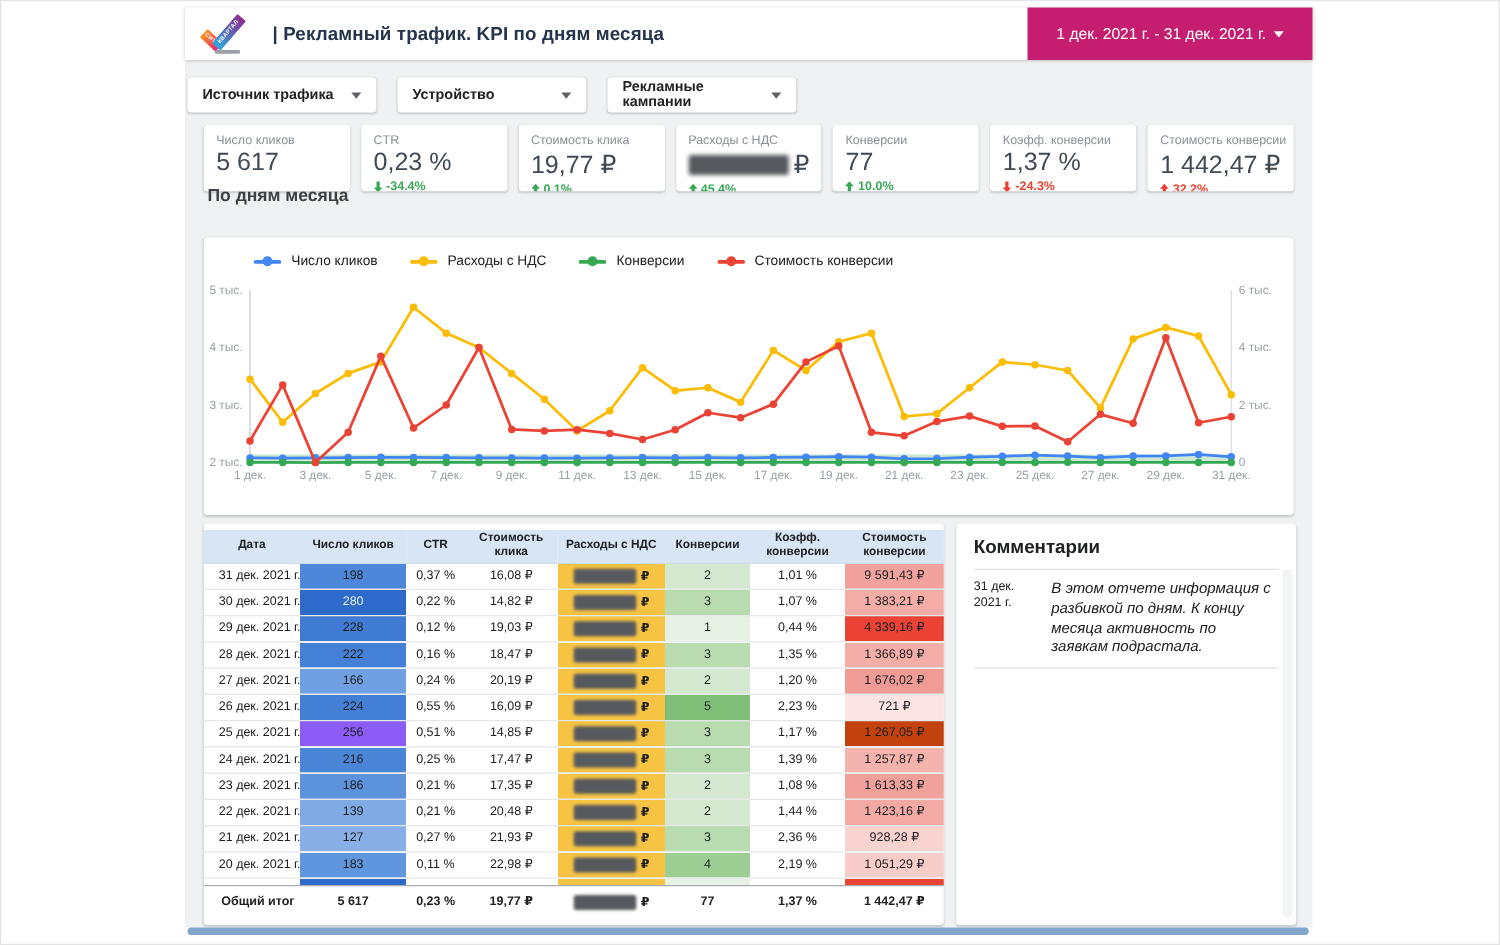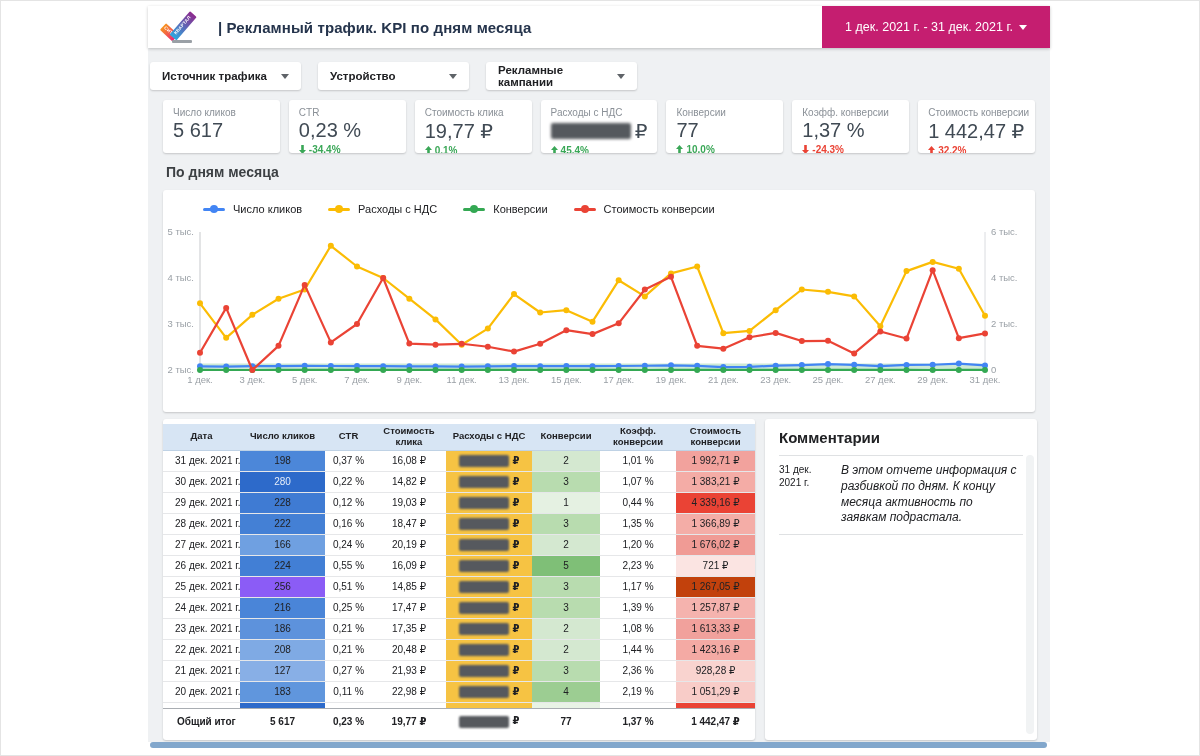--- a/index.html
+++ b/index.html
@@ -31,21 +31,21 @@
 
   
   .scs { position:absolute; left:15px; top:94px; width:872px; display:flex; gap:9px; }
   .sc { flex:1; height:53px; padding:7px 10px 5px; overflow:hidden; }
   .sc-lbl { font-size:10px; color:#8A9097; white-space:nowrap; }
   .sc-val { font-size:20px; color:#404A54; margin-top:1px; white-space:nowrap; display:flex; align-items:center; gap:4px; }
   .sc-delta { font-size:10px; font-weight:bold; margin-top:2px; display:flex; align-items:center; gap:3px; }
   .mask { display:inline-block; background:#55595E; border-radius:2px; filter:blur(1.6px); }
   .sc-mask { width:94px; height:16px; }
 
-  .sec-title { position:absolute; left:18px; top:158px; font-size:14px; font-weight:bold; color:#3C4043; }
+  .sec-title { position:absolute; left:18px; top:142px; font-size:14px; font-weight:bold; color:#3C4043; }
 
   
   .chart-card { position:absolute; left:15px; top:184px; width:872px; height:222px; }
   .legend { position:absolute; top:13px; left:40px; display:flex; gap:26px; }
   .litem { display:flex; align-items:center; gap:8px; font-size:11px; color:#202124; cursor:pointer; }
   .lmark { position:relative; width:22px; height:3px; border-radius:2px; }
   .lmark i { position:absolute; left:7px; top:-2.5px; width:8px; height:8px; border-radius:50%; background:inherit; display:block; }
   #chart-svg { position:absolute; left:0; top:0; }
   #chart-svg text.tick { font-size:9.5px; fill:#9AA0A6; font-family:"Liberation Sans","DejaVu Sans",sans-serif; }
 
@@ -401,21 +401,21 @@
           </thead>
           <tbody>
             <tr>
               <td class="date">31 дек. 2021 г.</td>
               <td style="background: rgb(76, 135, 217);">198</td>
               <td>0,37 %</td>
               <td>16,08 ₽</td>
               <td class="exp" style="background: rgb(246, 195, 67);"><span class="tmask"></span>₽</td>
               <td style="background: rgb(212, 232, 208);">2</td>
               <td>1,01 %</td>
-              <td style="background: rgb(242, 162, 157);">1 992,71 ₽</td>
+              <td style="background: rgb(242, 162, 157);">9 591,43 ₽</td>
             </tr>
             <tr>
               <td class="date">30 дек. 2021 г.</td>
               <td style="background: rgb(45, 106, 202); color: rgb(228, 236, 249);">280</td>
               <td>0,22 %</td>
               <td>14,82 ₽</td>
               <td class="exp" style="background: rgb(246, 195, 67);"><span class="tmask"></span>₽</td>
               <td style="background: rgb(184, 220, 175);">3</td>
               <td>1,07 %</td>
               <td style="background: rgb(244, 172, 166);">1 383,21 ₽</td>
@@ -485,21 +485,21 @@
               <td style="background: rgb(93, 146, 220);">186</td>
               <td>0,21 %</td>
               <td>17,35 ₽</td>
               <td class="exp" style="background: rgb(246, 195, 67);"><span class="tmask"></span>₽</td>
               <td style="background: rgb(212, 232, 208);">2</td>
               <td>1,08 %</td>
               <td style="background: rgb(241, 161, 156);">1 613,33 ₽</td>
             </tr>
             <tr>
               <td class="date">22 дек. 2021 г.</td>
-              <td style="background: rgb(127, 170, 228);">208</td>
+              <td style="background: rgb(127, 170, 228);">139</td>
               <td>0,21 %</td>
               <td>20,48 ₽</td>
               <td class="exp" style="background: rgb(246, 195, 67);"><span class="tmask"></span>₽</td>
               <td style="background: rgb(212, 232, 208);">2</td>
               <td>1,44 %</td>
               <td style="background: rgb(244, 170, 164);">1 423,16 ₽</td>
             </tr>
             <tr>
               <td class="date">21 дек. 2021 г.</td>
               <td style="background: rgb(136, 175, 230);">127</td>

